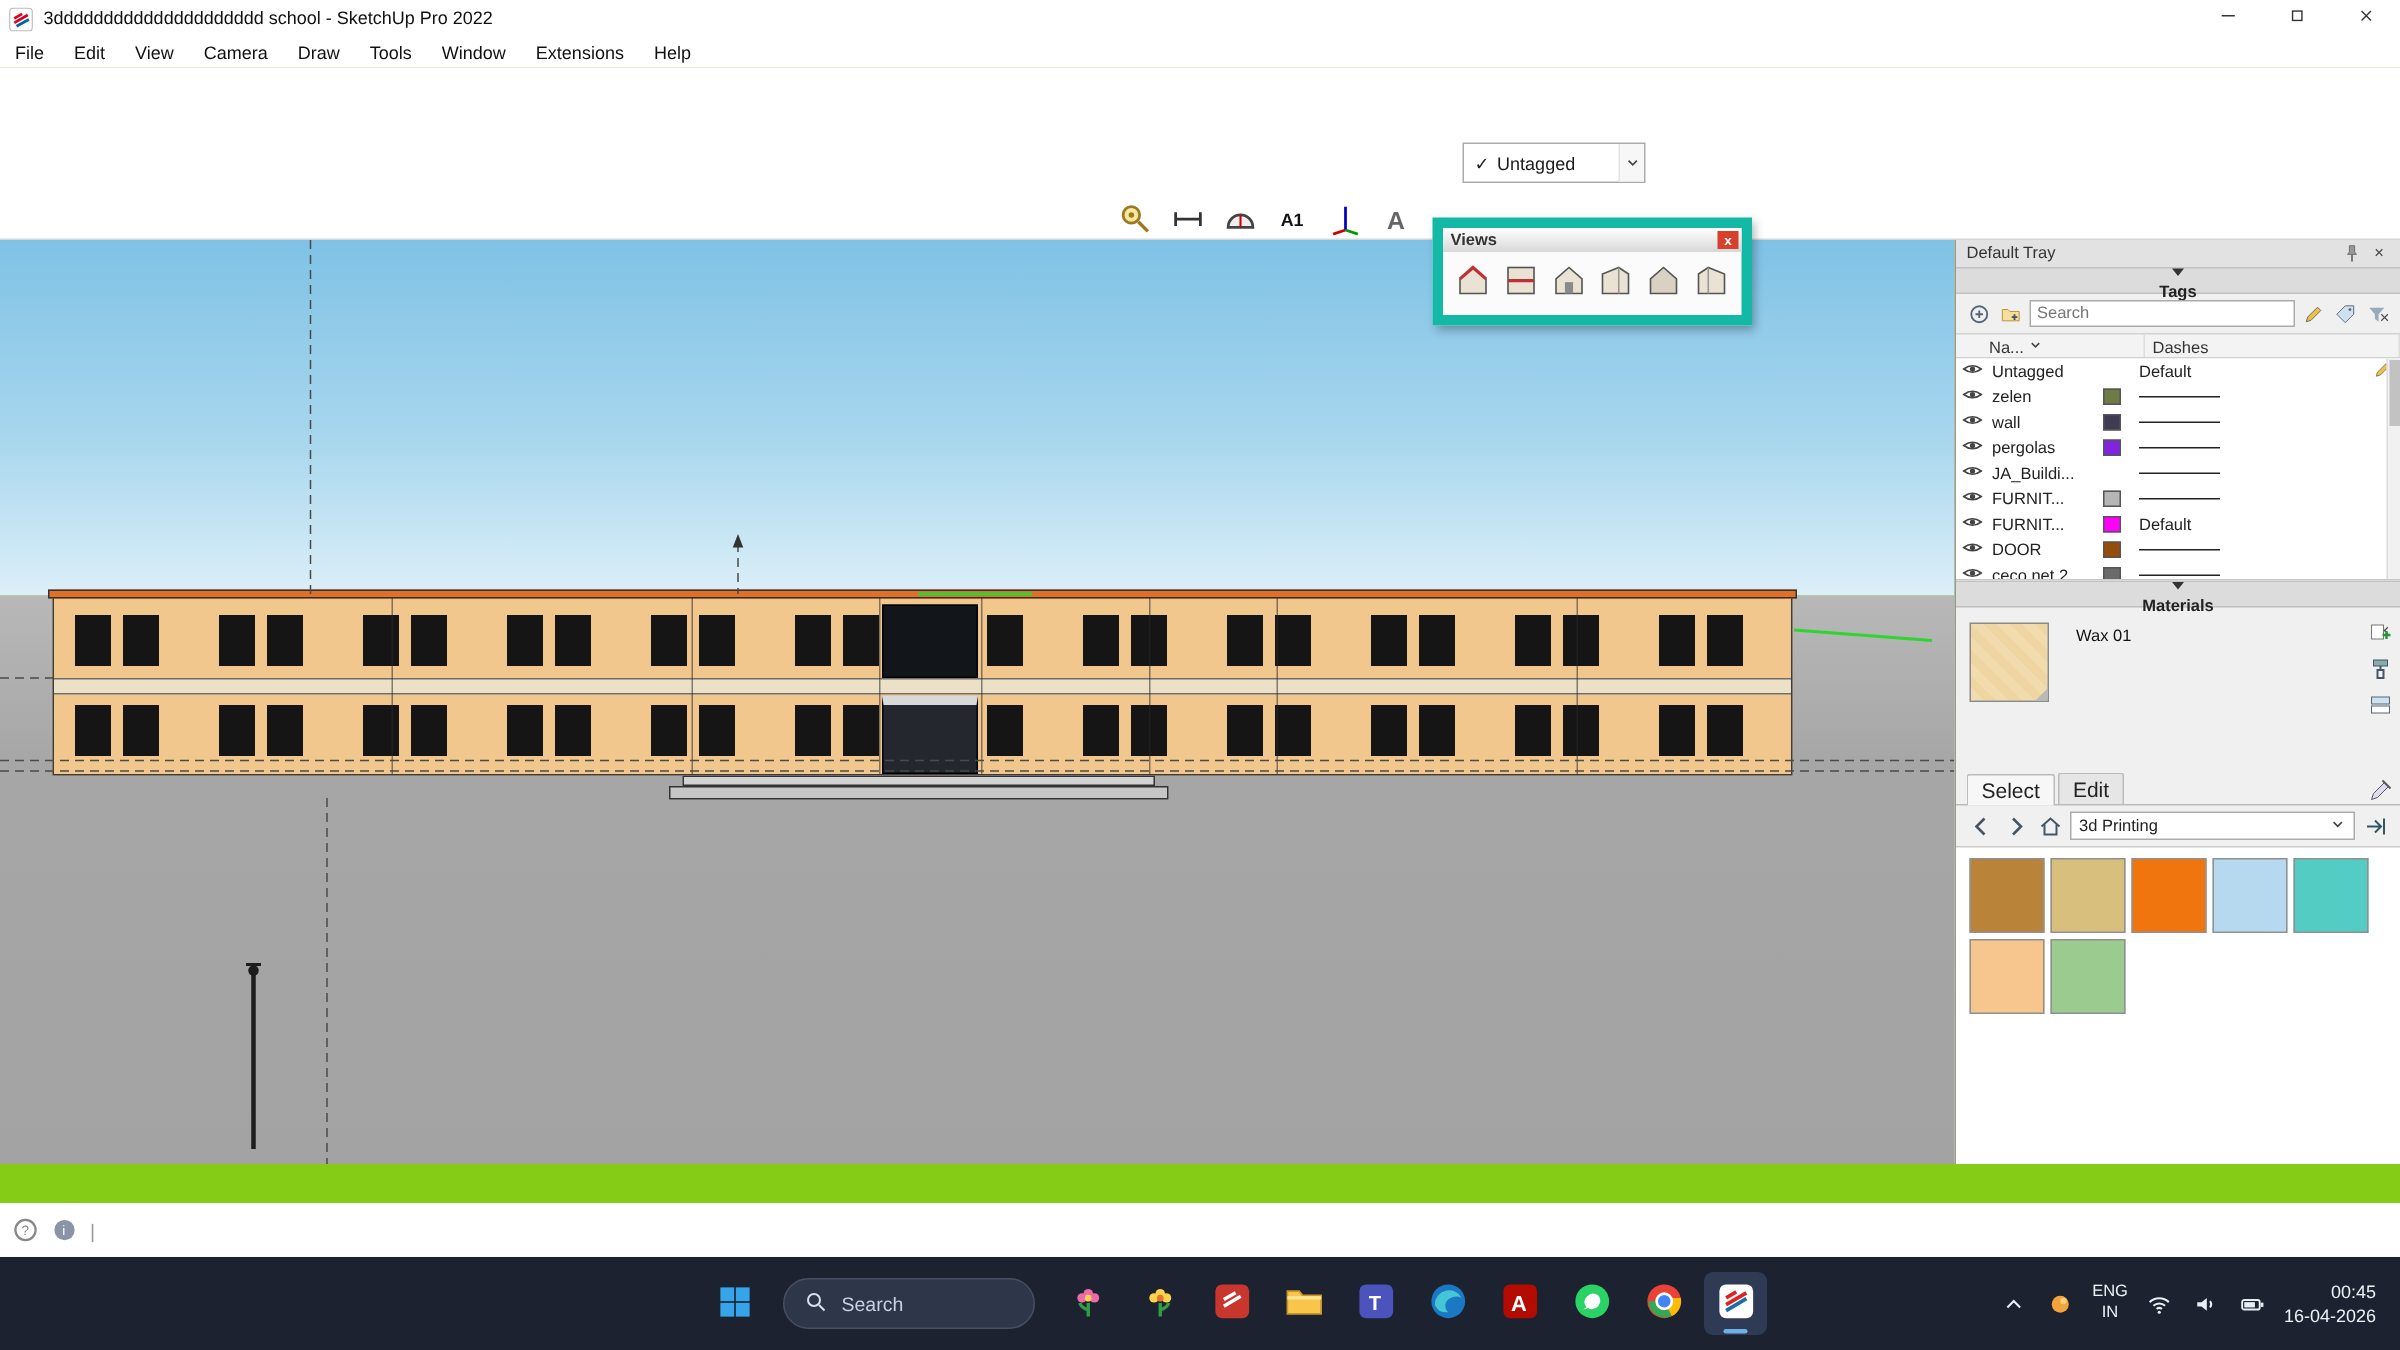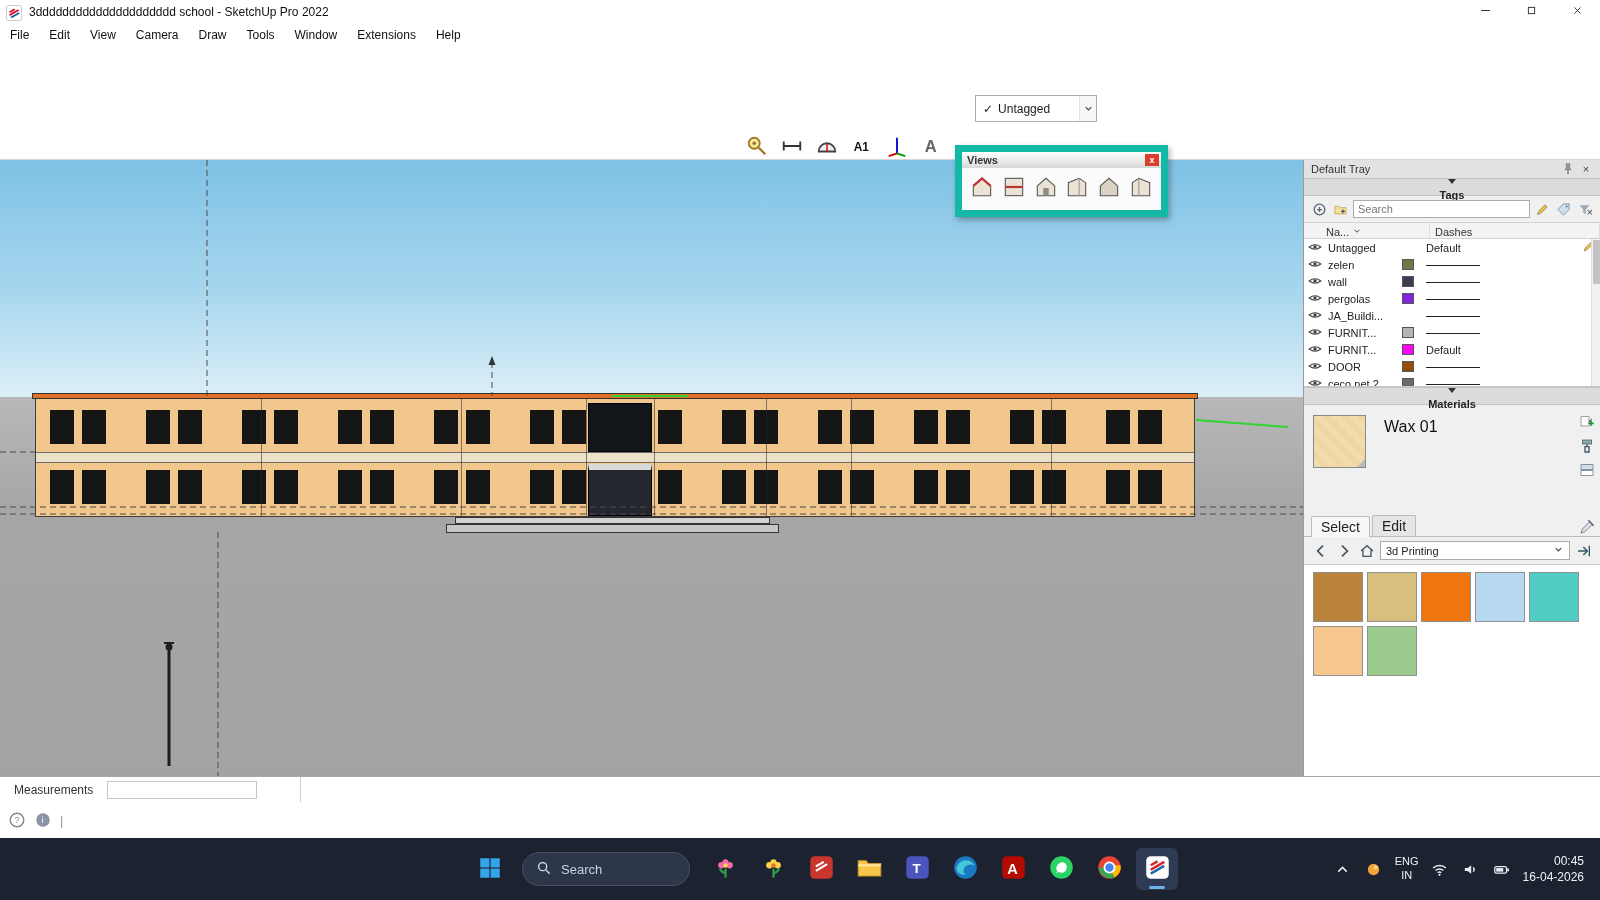--- a/index.html
+++ b/index.html
@@ -92,21 +92,21 @@
   .tag-dashes { padding-left:4px; color:#222; }
   .dash-line { display:inline-block; width:54px; height:0; border-top:1.5px solid #222; vertical-align:middle; }
   .row-action svg { width:13px; height:13px; }
   .tags-scroll { position:absolute; right:0; top:0; bottom:0; width:9px; background:#f1f1f1; border-left:1px solid #ddd; }
   .tags-thumb { position:absolute; top:1px; left:1px; width:7px; height:44px; background:#c2c2c2; }
 
   .materials-body { position:relative; height:112px; }
   .mat-thumb { position:absolute; left:9px; top:10px; width:53px; height:53px; border:1px solid #8a8a8a;
                background:repeating-linear-gradient(45deg,#f2dcae 0 6px,#eed5a2 6px 12px); }
   .mat-thumb::after { content:""; position:absolute; right:0; bottom:0; width:0; height:0; border-left:8px solid transparent; border-bottom:8px solid #b9b9b9; }
-  .mat-name { position:absolute; left:80px; top:13px; font-size:16px; color:#111; }
+  .mat-name { position:absolute; left:80px; top:13px; font-size:11px; color:#111; }
   .mat-icons { position:absolute; right:5px; top:8px; display:flex; flex-direction:column; gap:7px; }
   .mat-icons .mic, .mic { width:17px; height:17px; display:flex; align-items:center; justify-content:center; }
   .mic svg { width:16px; height:16px; }
 
   .mat-tabs { height:20px; display:flex; align-items:flex-end; gap:2px; padding:0 7px; position:relative; border-bottom:1px solid #bbb; }
   .tab { padding:2px 9px 2px 9px; border:1px solid #bbb; border-bottom:none; background:#e6e6e6; font-size:14px; border-radius:2px 2px 0 0; }
   .tab.active { background:#f7f7f7; position:relative; top:1px; }
   .tab-eyedrop { position:absolute; right:5px; top:1px; }
 
   .mat-nav { height:27px; display:flex; align-items:center; gap:4px; padding:0 7px; }
@@ -707,26 +707,20 @@
         <div class="swatch" style="background: rgb(185, 131, 58);"></div>
         <div class="swatch" style="background: rgb(217, 191, 126);"></div>
         <div class="swatch" style="background: rgb(240, 117, 15);"></div>
         <div class="swatch" style="background: rgb(183, 217, 240);"></div>
         <div class="swatch" style="background: rgb(83, 205, 196);"></div>
         <div class="swatch" style="background: rgb(247, 197, 142);"></div>
         <div class="swatch" style="background: rgb(156, 203, 143);"></div>
       </div>
   </div>
 
-  <div class="measure-row">
-    <div class="measure-panel">
-      <span>Measurements</span>
-      <span class="measure-box"></span>
-    </div>
-  </div>
 
   <div class="status-row">
     <span class="status-ic"><svg viewBox="0 0 24 24" xmlns="http://www.w3.org/2000/svg" width="18" height="18">
           <circle cx="12" cy="12" r="9" fill="none" stroke="#888" stroke-width="2"></circle>
           <text x="8.5" y="16.5" font-size="12" fill="#888" font-family="sans-serif">?</text>
         </svg></span>
     <span class="status-ic"><svg viewBox="0 0 24 24" xmlns="http://www.w3.org/2000/svg" width="18" height="18">
           <circle cx="12" cy="12" r="9" fill="#8a94a6"></circle>
           <text x="10" y="16.5" font-size="12" fill="#fff" font-family="sans-serif">i</text>
         </svg></span>

